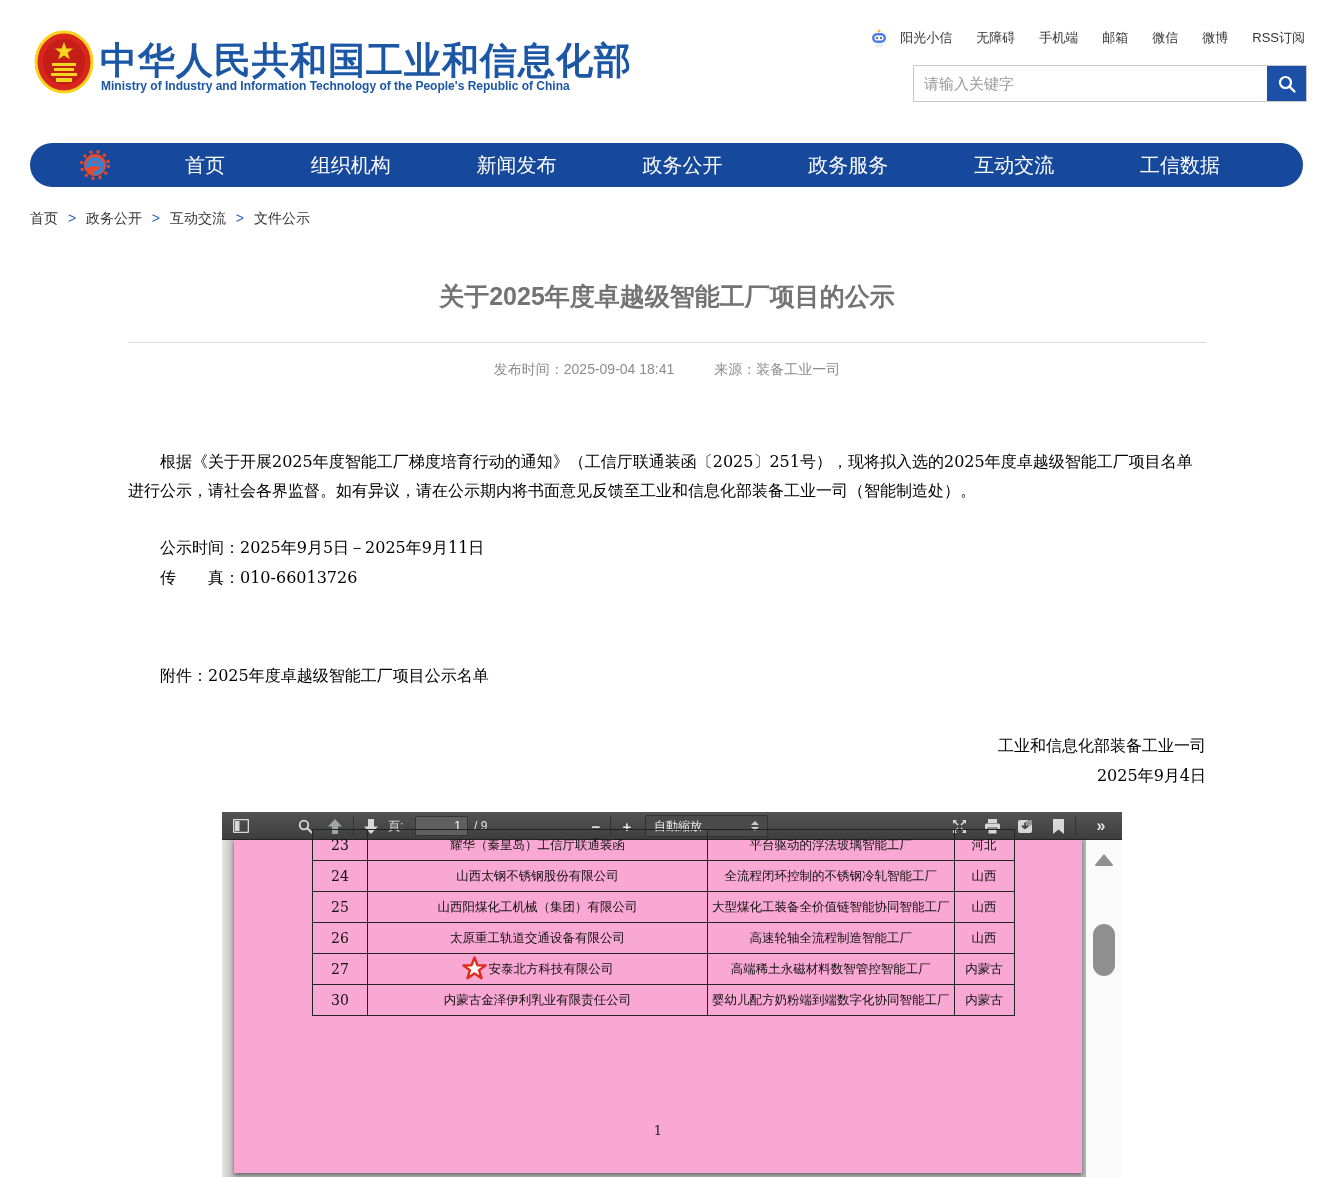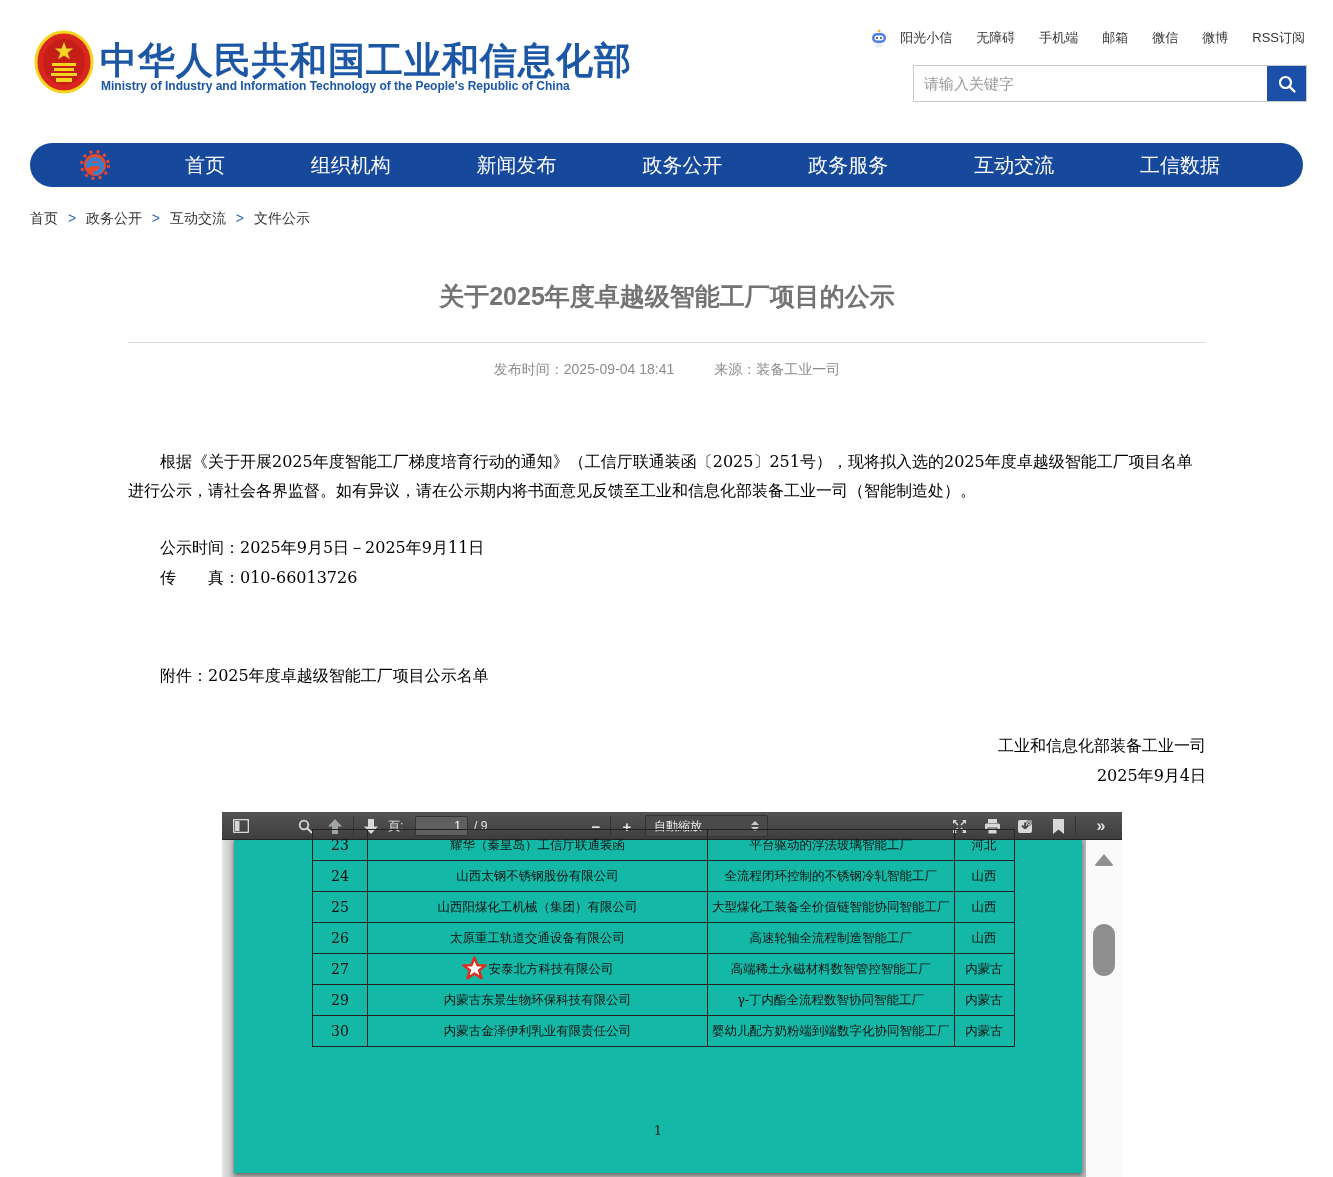--- a/index.html
+++ b/index.html
@@ -101,21 +101,21 @@
   .caret i { display:block; width:0; height:0; border-left:4px solid transparent;
              border-right:4px solid transparent; }
   .caret i.up { border-bottom:4px solid #ccc; }
   .caret i.dn { border-top:4px solid #ccc; }
   .tb-text { font-size:15px; font-weight:bold; color:#e4e4e4; }
   .more-glyph { font-size:16px; font-weight:bold; color:#e4e4e4; }
   .pdf-body { position:relative; width:900px; height:337px; background:#b6b6b6; }
   .pdf-left-strip { position:absolute; left:0; top:0; width:12px; height:337px;
     background:linear-gradient(to right,#e6e6e6,#bdbdbd); }
   .pdf-page {
-    position:absolute; left:12px; top:0; width:848px; height:333px; background:#14b8a6;
+    position:absolute; left:12px; top:0; width:848px; height:333px; background:#f9a8d4;
     box-shadow:0 2px 4px rgba(0,0,0,.45);
   }
   .pdf-scroll { position:absolute; right:0; top:0; width:36px; height:337px; background:#fafafa; }
   .scroll-up {
     position:absolute; left:8px; top:14px; width:0; height:0; cursor:pointer;
     border-left:10px solid transparent; border-right:10px solid transparent;
     border-bottom:12px solid #8f8f8f; border-radius:3px;
   }
   .scroll-thumb {
     position:absolute; left:7px; top:84px; width:22px; height:52px;
@@ -338,26 +338,20 @@
           <td class="no">27</td>
           <td class="company">
             <svg class="star-icon" width="25" height="24" viewBox="0 0 25 24">
               <path d="M12.5 1.5 L15.4 9.2 L23.6 9.4 L17.1 14.3 L19.5 22.2 L12.5 17.5 L5.5 22.2 L7.9 14.3 L1.4 9.4 L9.6 9.2 Z" fill="#fff" stroke="#e02b1d" stroke-width="2.4" stroke-linejoin="round"></path>
             </svg><span>安泰北方科技有限公司</span>
           </td>
           <td class="project">高端稀土永磁材料数智管控智能工厂</td>
           <td class="prov">内蒙古</td>
         </tr>
         <tr>
-          <td class="no">29</td>
-          <td class="company">内蒙古东景生物环保科技有限公司</td>
-          <td class="project">γ-丁内酯全流程数智协同智能工厂</td>
-          <td class="prov">内蒙古</td>
-        </tr>
-        <tr>
           <td class="no">30</td>
           <td class="company">内蒙古金泽伊利乳业有限责任公司</td>
           <td class="project">婴幼儿配方奶粉端到端数字化协同智能工厂</td>
           <td class="prov">内蒙古</td>
         </tr>
         </tbody>
       </table>
       <div class="page-num">1</div>
     </div>
     <div class="pdf-scroll">

